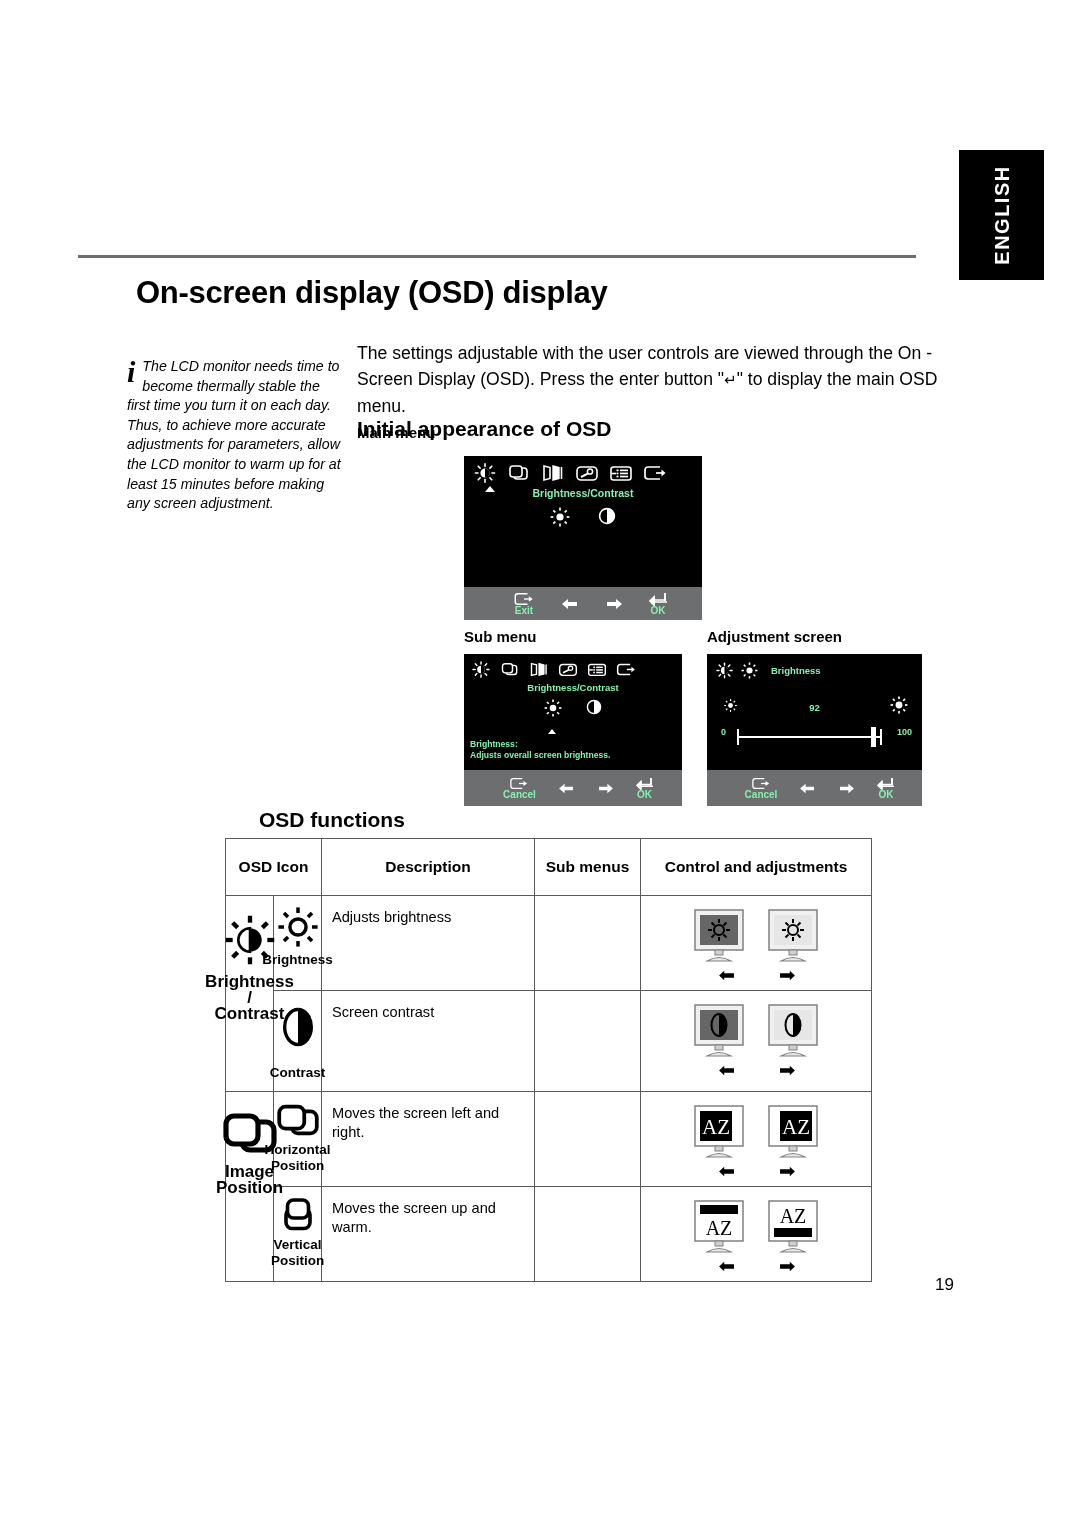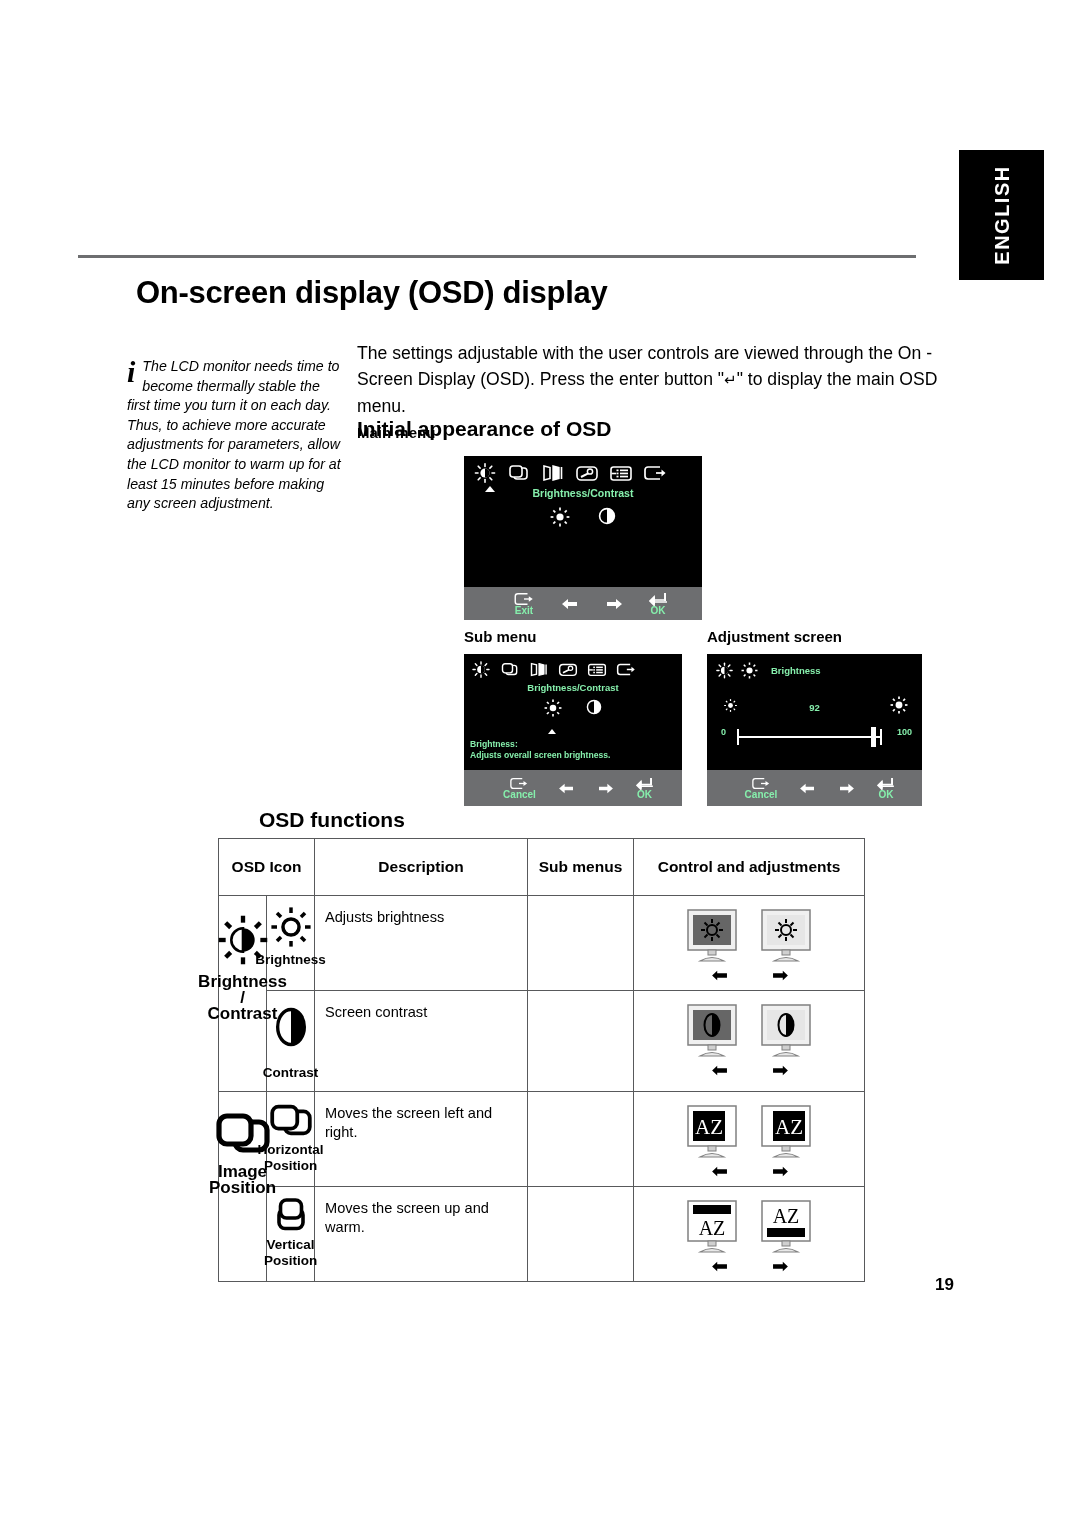--- a/index.html
+++ b/index.html
@@ -232,21 +232,21 @@
     width: 5px; height: 20px; background: #ffffff;
   }
   .slider-cap-right {
     position: absolute; right: 40px; top: 27px;
     width: 2px; height: 16px; background: #ffffff;
   }
 
   
   .fn-table {
     position: absolute;
-    left: 218px;
+    left: 225px;
     top: 838px;
     width: 588px;
     border-collapse: collapse;
     table-layout: fixed;
   }
   .fn-table td, .fn-table th {
     border: 1.5px solid #58595b;
     padding: 0;
     vertical-align: top;
   }
@@ -325,21 +325,21 @@
     padding-left: 2px;
   }
   .arrow-pair svg { display: block; }
 
   
   .page-number {
     position: absolute;
     left: 935px;
     top: 1275px;
     font-size: 17px;
-    font-weight: bold;
+    font-weight: normal;
   }
 </style>
 </head>
 <body>
 
 <div class="english-tab">
   <span>ENGLISH</span>
 </div>
 
 <div class="top-rule"></div>

